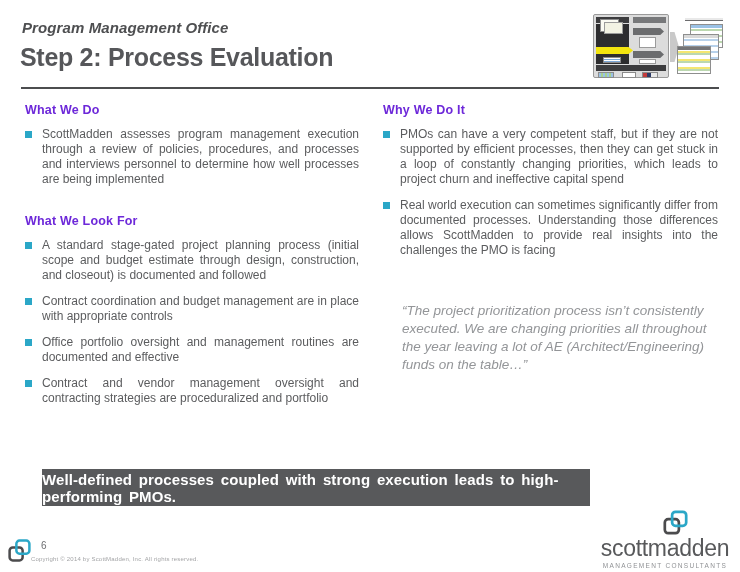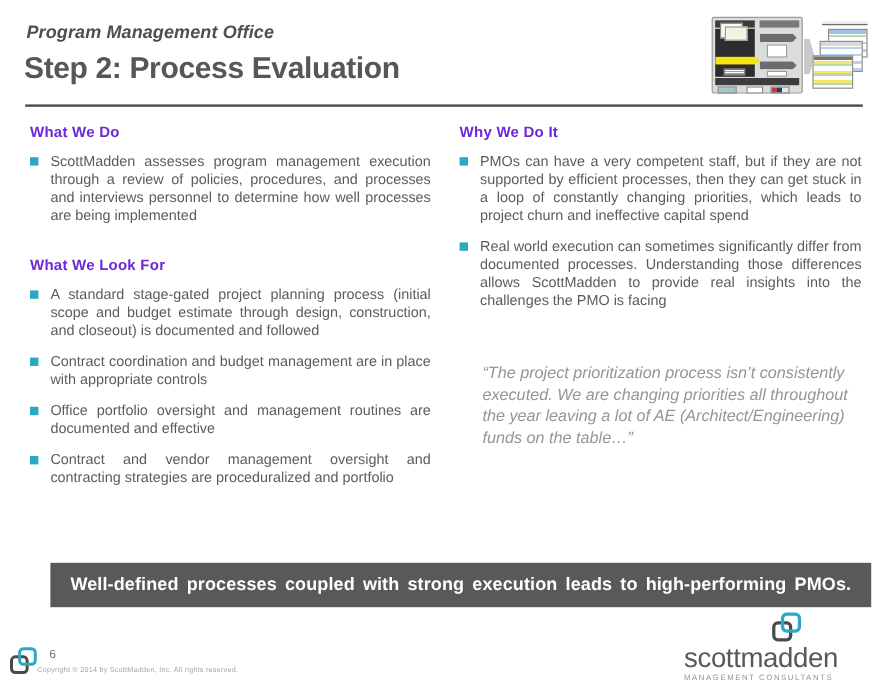--- a/index.html
+++ b/index.html
@@ -46,30 +46,30 @@
   .col-right { position:absolute; left:380px; top:103px; width:338px; }
   .sec-h { font-size:12.5px; font-weight:bold; color:#6d28d9; letter-spacing:0.2px; margin:0 0 10px 3px; }
   .sec2  { margin-top:27px; }
   .bullet { display:flex; margin:0 0 11px 3px; }
   .sq { flex:0 0 auto; width:7px; height:7px; background:#2BA7C7; margin:4px 10px 0 0; }
   .bt { font-size:12px; line-height:15px; color:#5b5c5e; text-align:justify; }
 
   .quote { margin:44px 0 0 22px; width:308px; font-style:italic; font-size:13.5px; line-height:18px; color:#939598; }
 
   
-  .banner { position:absolute; left:42px; top:469px; width:684px; height:37px; background:#58595b;
+  .banner { position:absolute; left:42px; top:469px; width:548px; height:37px; background:#58595b;
             color:#ffffff; font-weight:bold; font-size:15px; display:flex; align-items:center;
             justify-content:center; word-spacing:2.5px; letter-spacing:0.1px; }
 
   
   .mark-sm { position:absolute; left:7px; top:538px; width:25px; height:25px; }
   .pagenum { position:absolute; left:41px; top:540px; font-size:10px; color:#6d6e71; }
   .copyright { position:absolute; left:31px; top:556px; font-size:6px; color:#a3a4a6; letter-spacing:0.2px; }
 
-  .logo { position:absolute; right:20px; top:509px; width:150px; display:flex; flex-direction:column; align-items:flex-start; }
+  .logo { position:absolute; right:0; top:509px; width:150px; display:flex; flex-direction:column; align-items:center; }
   .mark-lg { width:27px; height:27px; align-self:center; transform:translateX(10px); }
   .wordmark { font-size:23px; color:#58595b; letter-spacing:-0.3px; line-height:25px; }
   .tagline  { font-size:6.5px; color:#909295; letter-spacing:1.3px; margin-top:1px; }
 </style>
 </head>
 <body>
 
 <div class="slide">
 
   <div class="kicker">Program Management Office</div>

